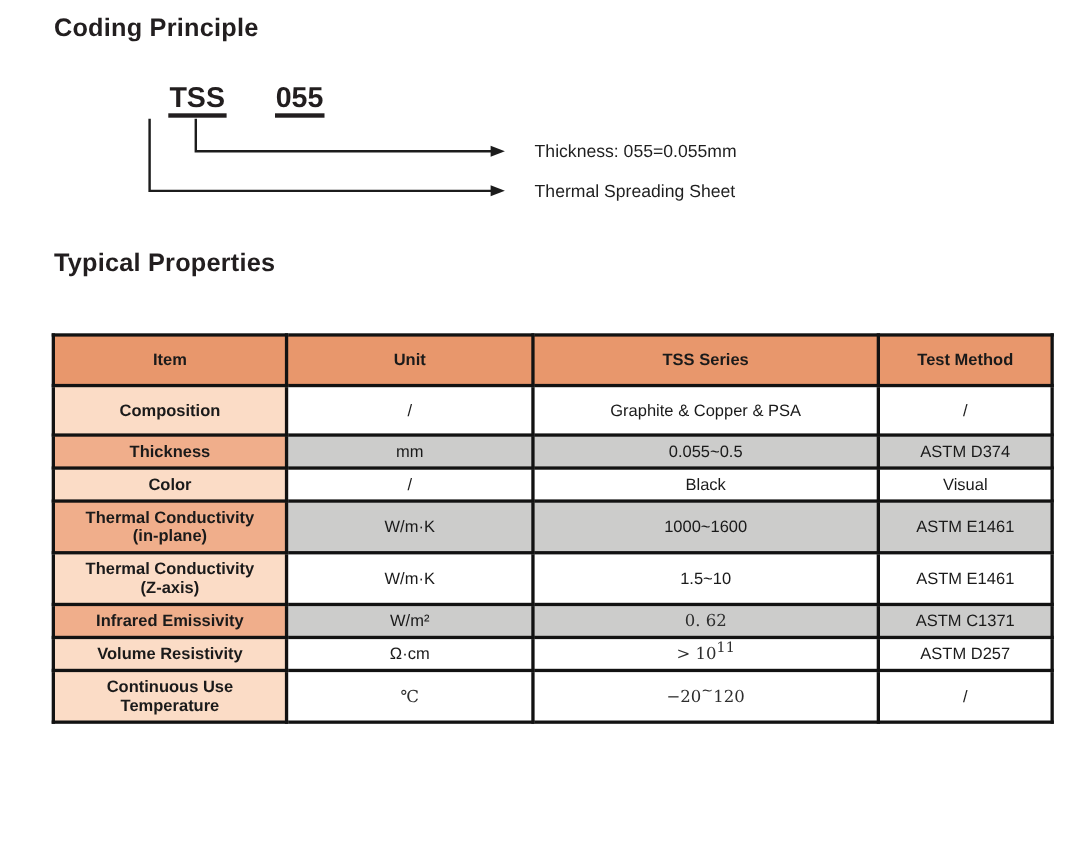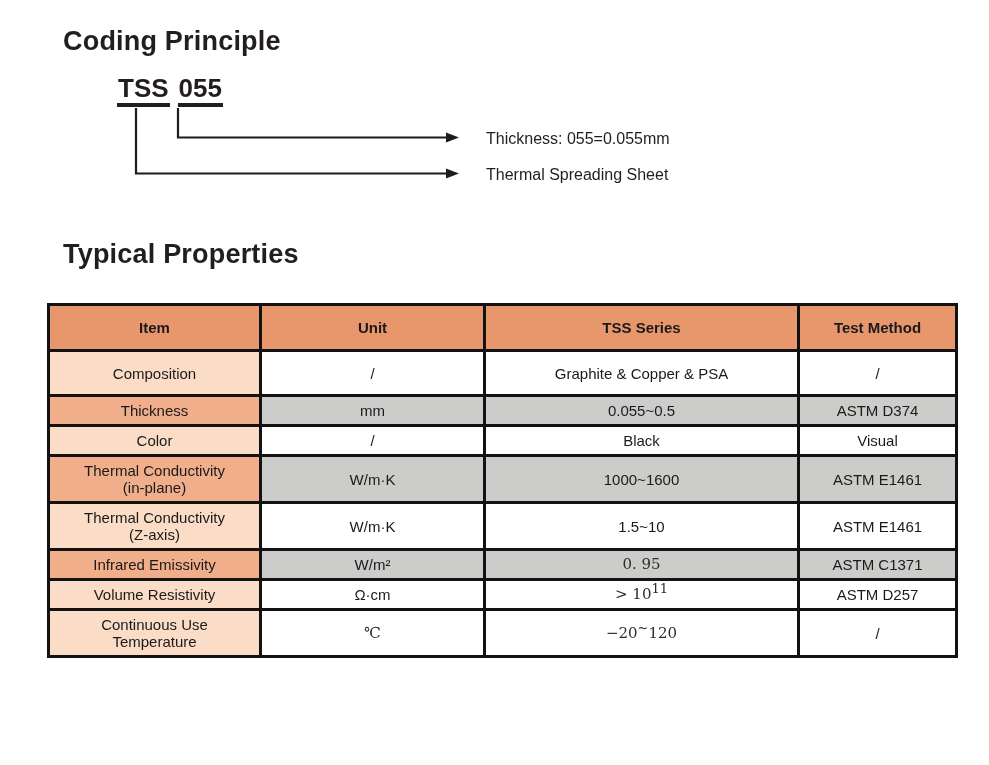--- a/index.html
+++ b/index.html
@@ -5,44 +5,44 @@
   :root{
     --header_fill:#E8976C; --item_medium:#F0AE8B; --item_light:#FBDCC6;
     --row_gray:#CCCCCB; --row_white:#FFFFFF; --border:#121212;
     --text:#1A1A1A; --text_strong:#221E1F;
   }
   *{box-sizing:border-box;}
   html,body{margin:0;padding:0;background:#fff;}
   body{width:989px;height:765px;font-family:"Liberation Sans",sans-serif;color:var(--text);}
   .page{position:relative;width:989px;height:765px;background:#fff;overflow:hidden;}
 
-  .section-title{position:absolute;left:45px;margin:18px;font-size:27px;font-weight:700;
+  .section-title{position:absolute;left:45px;margin:4px;font-size:23px;font-weight:700;
     color:var(--text_strong);letter-spacing:0.2px;}
   #title-coding{top:8px;}
   #title-typical{top:221px;}
 
   .code{position:absolute;left:117px;top:73px;font-size:26px;font-weight:700;color:var(--text_strong);}
-  .code span{display:inline-block;border-bottom:4px solid var(--text_strong);line-height:1.1;padding:0 1px;}
+  .code span{display:inline-block;border-bottom:4px solid var(--text_strong);line-height:1.1;padding:0 1px;margin-left:36px;}
   .code .prefix{margin-right:8px;}
 
   .diagram-svg{position:absolute;left:0;top:0;}
 
   .callout{position:absolute;left:486px;font-size:16px;line-height:17px;color:#1f1f1f;}
   #callout-0{top:130px;}
   #callout-1{top:166px;}
 
   table.props{position:absolute;left:47px;top:303px;width:908px;border-collapse:collapse;table-layout:fixed;}
   .props th,.props td{border:3px solid var(--border);text-align:center;vertical-align:middle;
     padding:5px 4px;font-size:15px;line-height:17px;color:var(--text);}
   .props thead tr{height:46px;}
   .props tbody tr{height:30px;}
   .props tbody tr:first-child{height:45px;}
   .props tbody tr.two-line{height:46px;}
   .props th{background:var(--header_fill);font-weight:700;}
-  .props td.item{font-weight:400;}
+  .props td.item{font-weight:700;}
   .props td.item.light{background:var(--item_light);}
   .props td.item.medium{background:var(--item_medium);}
   .props td.data{background:var(--row_white);font-weight:400;}
   .props tr.shaded td.data{background:var(--row_gray);margin-top:48px;}
   .props .serif{font-family:"DejaVu Serif",serif;color:#2e2e2e;}
   .props sup{font-size:13px;line-height:0;}
 </style>
 </head>
 <body>
 
@@ -108,21 +108,21 @@
         </tr>
         <tr class="two-line">
           <td class="item light">Thermal Conductivity<br>(Z-axis)</td>
           <td class="data">W/m·K</td>
           <td class="data"><span>1.5~10</span></td>
           <td class="data">ASTM E1461</td>
         </tr>
         <tr class="shaded">
           <td class="item medium">Infrared Emissivity</td>
           <td class="data">W/m²</td>
-          <td class="data serif"><span>0. 95</span></td>
+          <td class="data serif"><span>0. 62</span></td>
           <td class="data">ASTM C1371</td>
         </tr>
         <tr>
           <td class="item light">Volume Resistivity</td>
           <td class="data">Ω·cm</td>
           <td class="data serif"><span>&gt; 10</span><sup>11</sup></td>
           <td class="data">ASTM D257</td>
         </tr>
         <tr class="two-line">
           <td class="item light">Continuous Use<br>Temperature</td>

